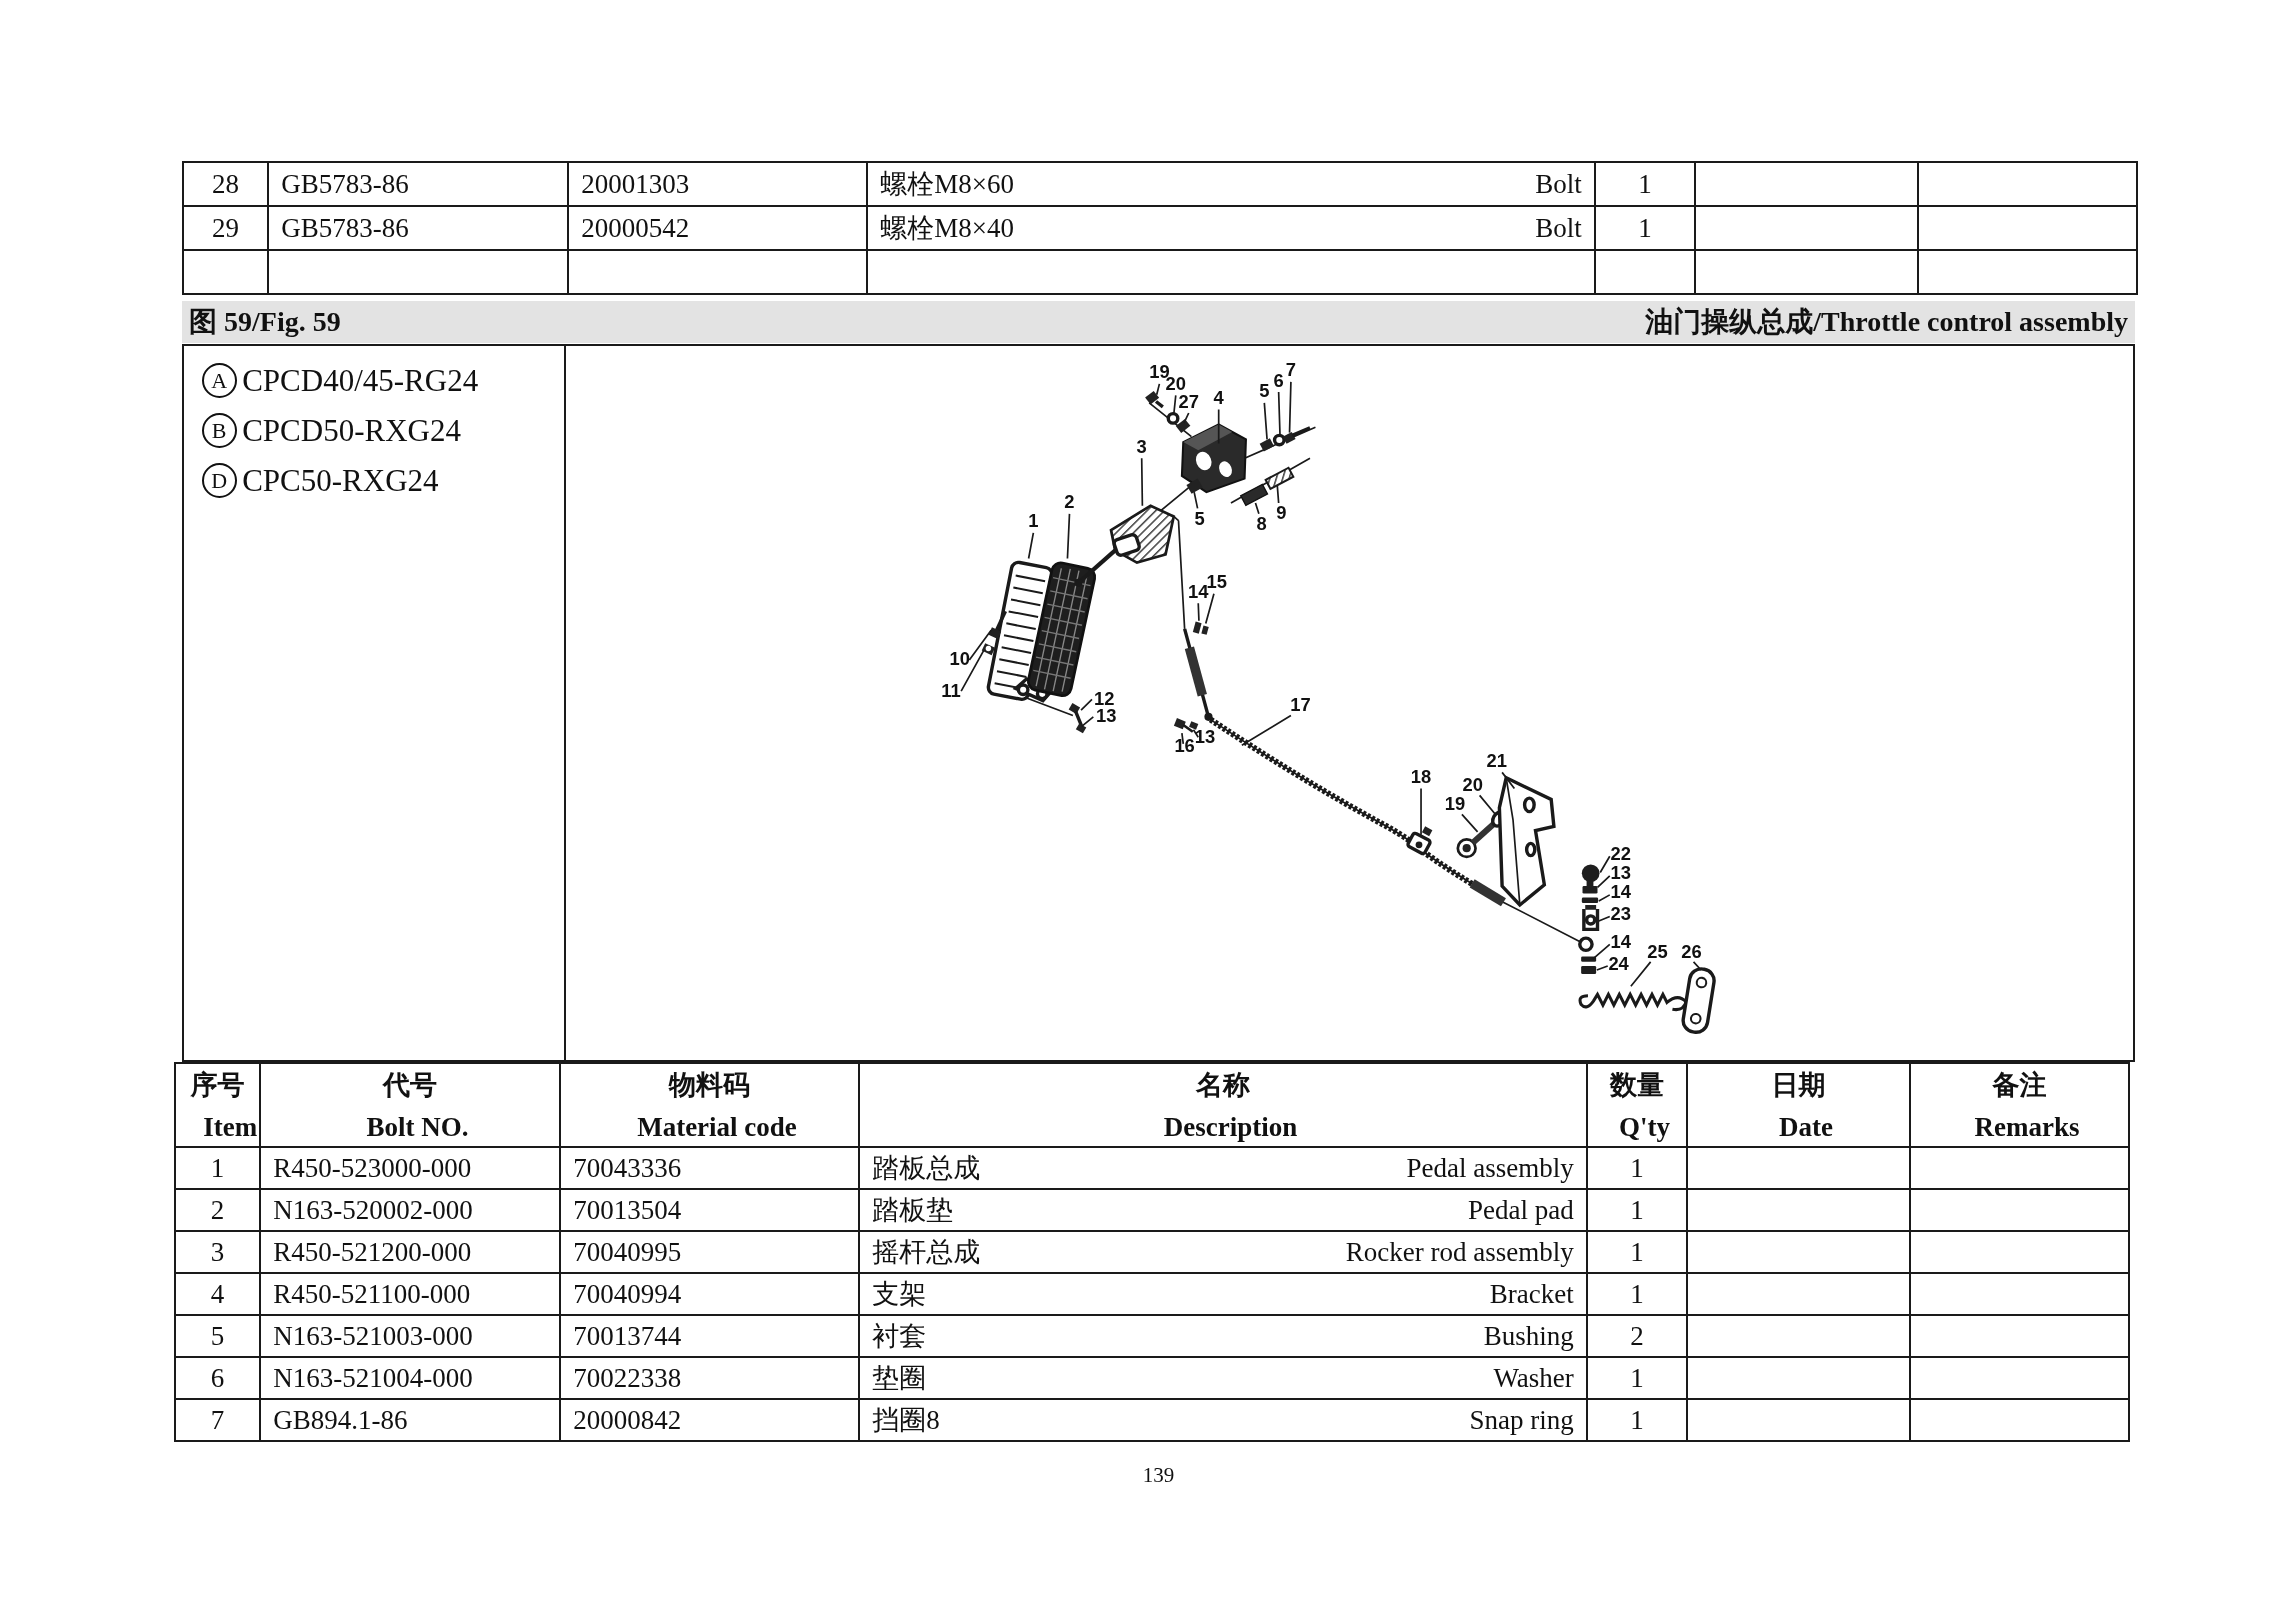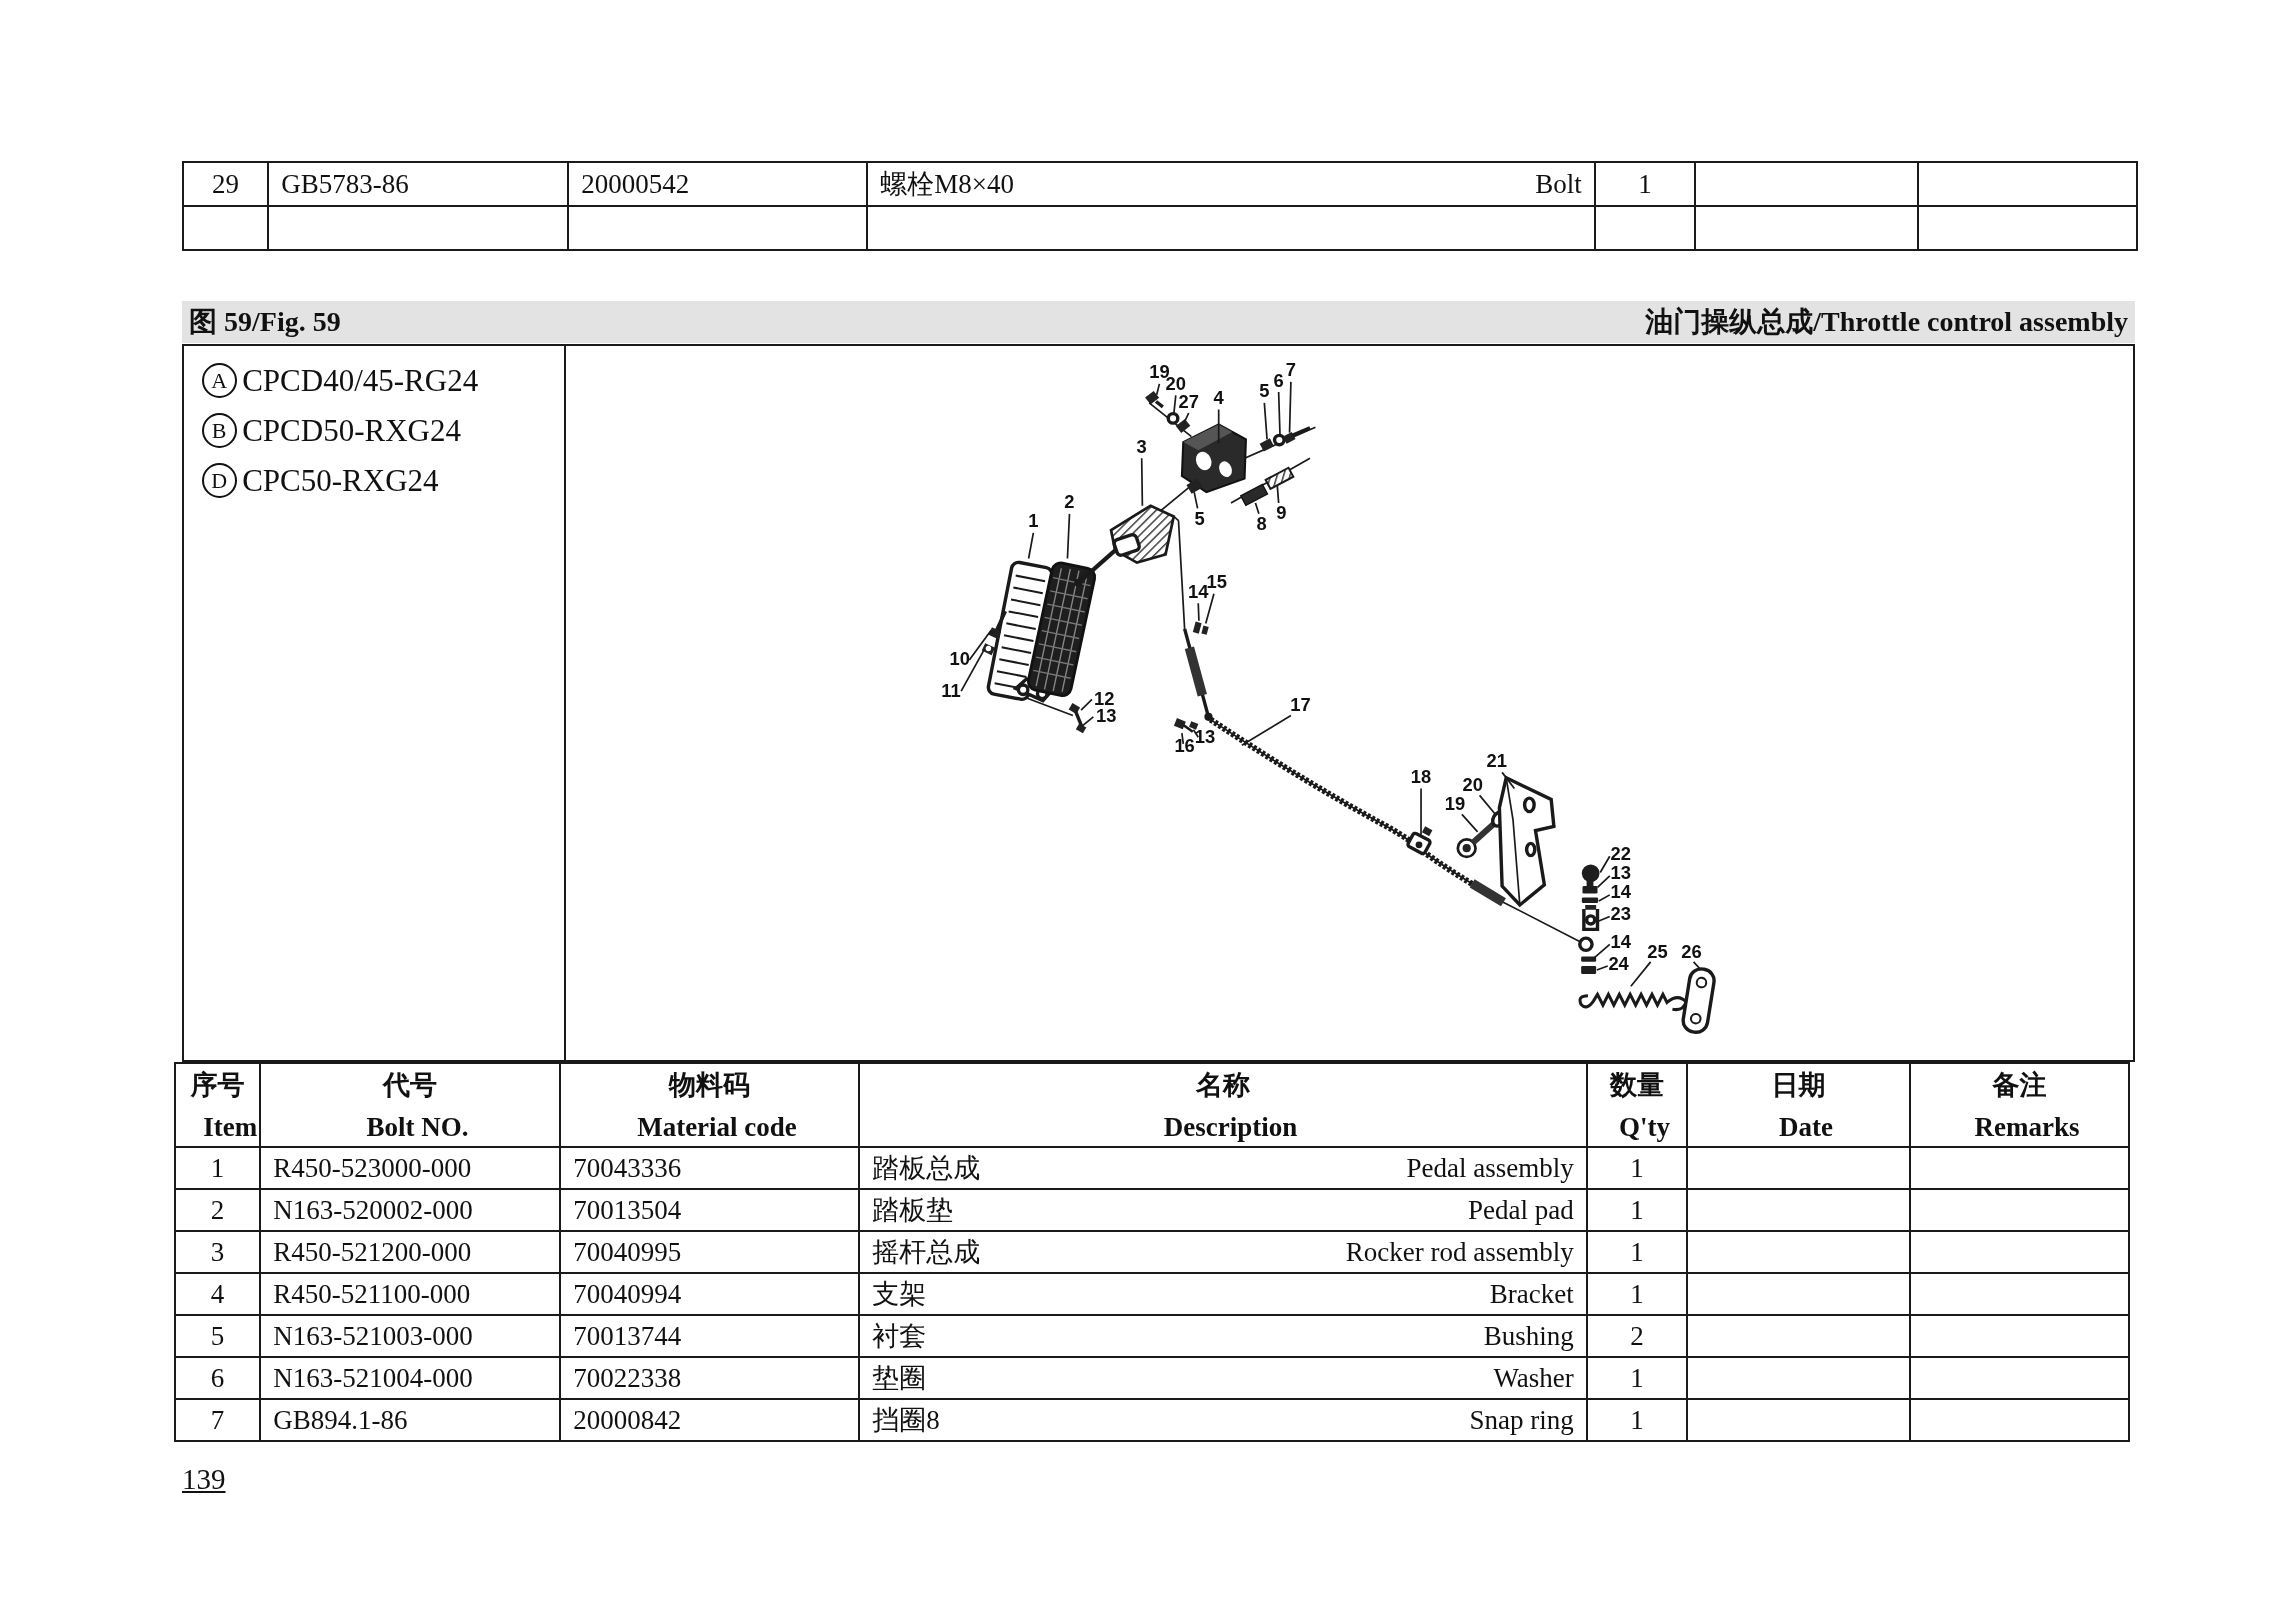--- a/index.html
+++ b/index.html
@@ -36,39 +36,53 @@
          display:inline-flex;align-items:center;justify-content:center;
          font-size:22px;margin-right:5.5px;flex:0 0 auto;}
   .diagram{flex:1;position:relative;}
   .diagram svg{position:absolute;left:0;top:0;width:100%;height:100%;}
 
   .co{font-family:"Liberation Sans",sans-serif;font-weight:bold;font-size:27px;fill:#111;}
   .w{fill:#fff;stroke:#1a1a1a;stroke-width:5px;}
   .thin{stroke:#1a1a1a;stroke-width:2.5px;fill:none;}
   .ld{stroke:#1a1a1a;stroke-width:2.5px;fill:none;}
 
-  .pagenum{position:absolute;left:182px;top:1463px;width:1953px;
-           font-size:29px;text-decoration:underline;}
+  .pagenum{position:absolute;left:182px;top:1463px;width:1953px;text-align:center;
+           font-size:21px;}
 </style>
 </head>
 <body>
 
 <div class="page">
 
   <table class="tbl tbl-top">
     <colgroup>
         <col style="width:85px">
         <col style="width:300px">
         <col style="width:299px">
         <col style="width:728px">
         <col style="width:100px">
         <col style="width:223px">
         <col style="width:219px">
       </colgroup>
     <tbody>
+        <tr>
+      <td class="c-center">28</td>
+      <td>GB5783-86</td>
+      <td>20001303</td>
+      <td>
+            <div class="desc">
+              <span>螺栓M8×60</span>
+              <span>Bolt</span>
+            </div>
+          </td>
+      <td class="c-center">1</td>
+      <td></td>
+      <td></td>
+    </tr>
     <tr>
       <td class="c-center">29</td>
       <td>GB5783-86</td>
       <td>20000542</td>
       <td>
             <div class="desc">
               <span>螺栓M8×40</span>
               <span>Bolt</span>
             </div>
           </td>

